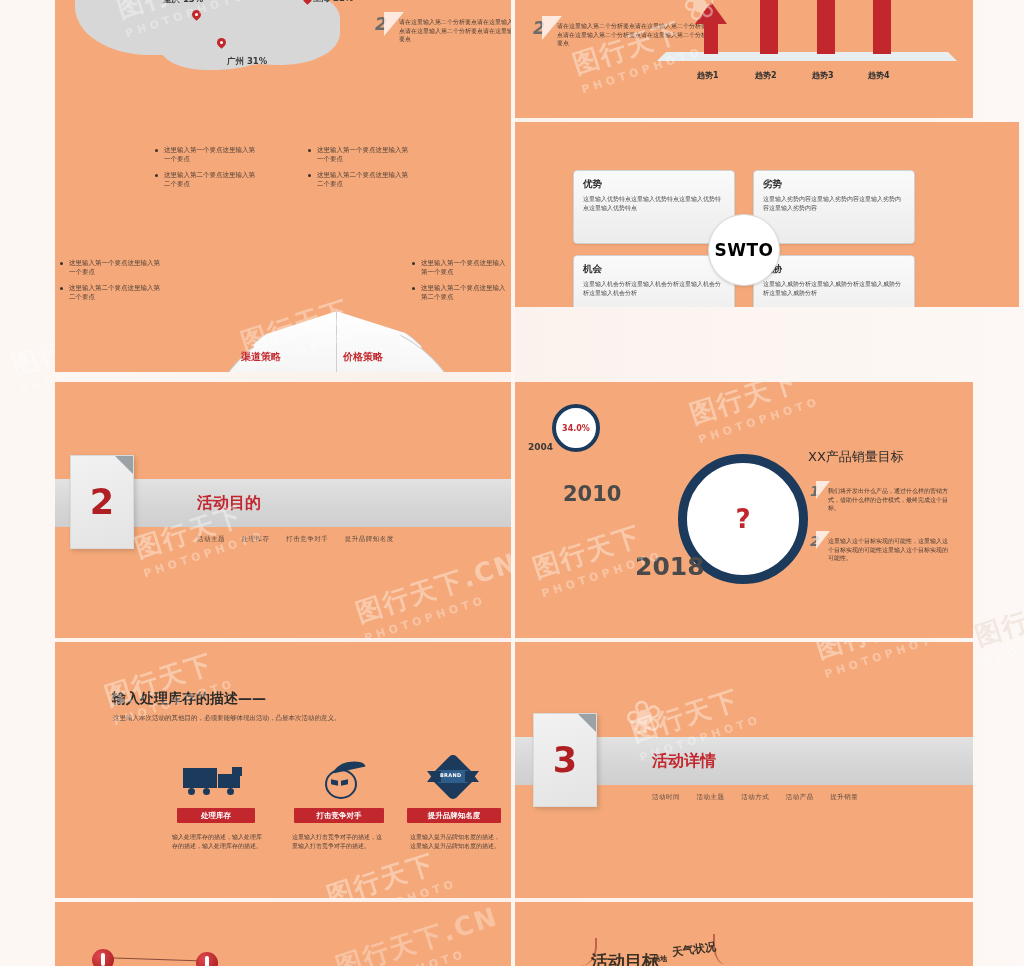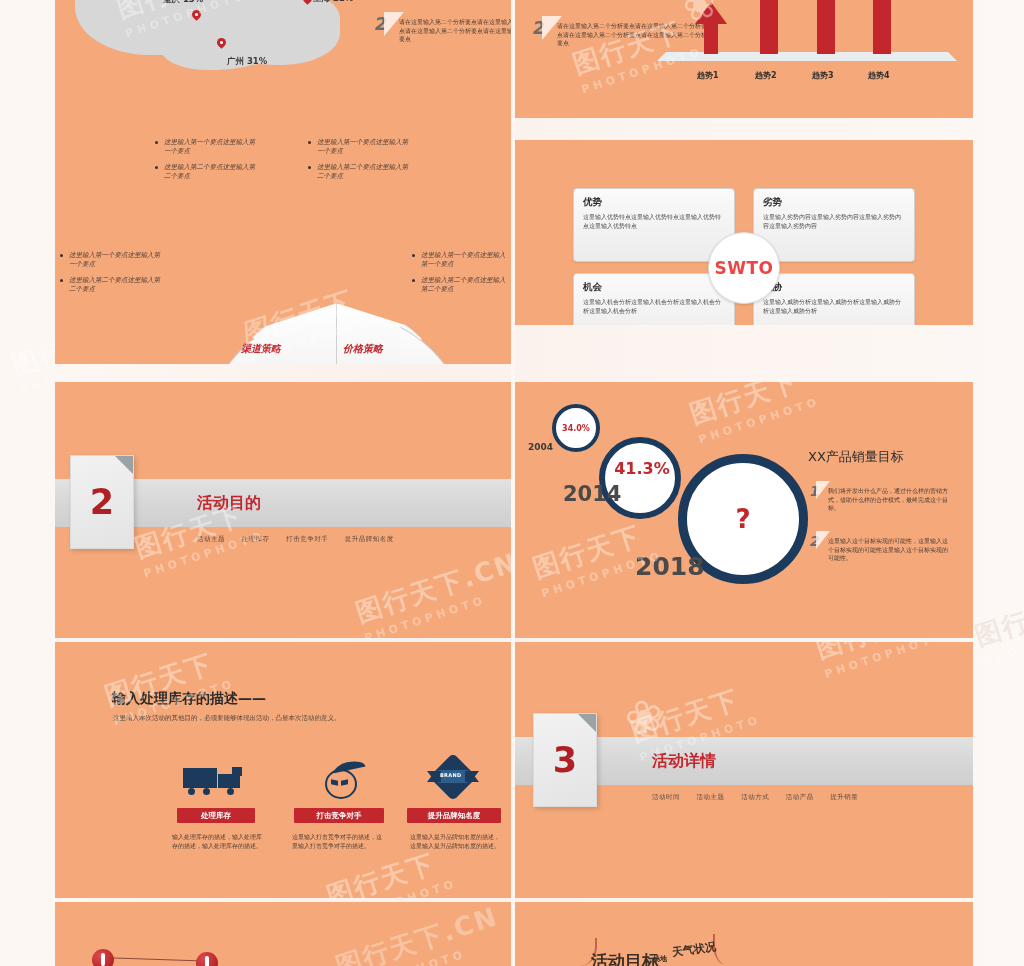--- a/index.html
+++ b/index.html
@@ -56,21 +56,21 @@
        border:1px solid #cfcfcf;box-shadow:0 1px 2px rgba(0,0,0,.12);}
   .segtxt{position:absolute;font-size:10px;font-weight:bold;color:#c1272d;white-space:nowrap;}
   
   .swotbox{position:absolute;background:linear-gradient(180deg,#fafafa 0%,#ececec 100%);
            border:1px solid #d2d2d2;border-radius:4px;box-shadow:0 1px 2px rgba(0,0,0,.10);}
   .swotbox h4{margin:0;position:absolute;left:9px;top:7px;font-size:9.5px;color:#2d2d2d;font-weight:bold;}
   .swotbox p{margin:0;position:absolute;left:9px;top:24px;right:9px;font-size:6px;line-height:8.5px;color:#4a4a4a;}
   #swotcircle{position:absolute;width:70px;height:70px;border-radius:50%;background:#fff;
               border:1px solid #dcdcdc;box-shadow:0 1px 3px rgba(0,0,0,.15);
               display:flex;align-items:center;justify-content:center;
-              font-size:17px;font-weight:bold;color:#ef4444;letter-spacing:.5px;}
+              font-size:17px;font-weight:bold;color:#000000;letter-spacing:.5px;}
   
   .sechdr{position:absolute;}
   .sechdr .barbg{position:absolute;left:0;top:0;height:48px;
       background:linear-gradient(180deg,#e2e2e2 0%,#d6d6d6 55%,#cfcfcf 100%);}
   .sechdr .card{position:absolute;left:15px;top:-24px;width:62px;height:92px;
       background:linear-gradient(160deg,#f2f2f2 0%,#e3e3e3 100%);
       border:1px solid #dadada;box-shadow:2px 2px 5px rgba(0,0,0,.16);}
   .sechdr .fold{position:absolute;right:0;top:0;width:0;height:0;
       border-top:18px solid #9aa2a6;border-left:18px solid transparent;}
   .sechdr .num{position:absolute;left:0;top:0;width:62px;height:92px;
@@ -176,21 +176,21 @@
       <div class="barlbl" style="left:297px;top:70px;">趋势3</div>
       <div class="barlbl" style="left:353px;top:70px;">趋势4</div>
 
       <div class="wm-bird" style="left:168px;top:-18px;">❀</div>
       <div class="wm" style="left:58px;top:28px;">
         <span class="big">图行天下</span>
         <span class="small">PHOTOPHOTO</span>
       </div>
     </div>
 
-    <div class="slide col-l" id="s3" style="top:108px;height:256px;font-style:italic;">
+    <div class="slide col-l" id="s3" style="top:116px;height:256px;">
 
       <div class="bullets" style="left:100px;top:30px;">
         <div>这里输入第一个要点这里输入第一个要点</div>
         <div>这里输入第二个要点这里输入第二个要点</div>
       </div>
 
       <div class="bullets" style="left:253px;top:30px;">
         <div>这里输入第一个要点这里输入第一个要点</div>
         <div>这里输入第二个要点这里输入第二个要点</div>
       </div>
@@ -220,21 +220,21 @@
         <div class="segtxt" style="left:140px;top:39px;">价格策略</div>
 
       </div>
 
       <div class="wm" style="left:186px;top:190px;color:rgba(255,255,255,.34);">
         <span class="big">图行天下</span>
         <span class="small">PHOTOPHOTO</span>
       </div>
     </div>
 
-    <div class="slide col-r" id="s4" style="top:140px;height:185px;">
+    <div class="slide col-r" id="s4" style="top:122px;height:185px;padding-left:46px;">
       <div class="swotbox" style="left:58px;top:48px;width:160px;height:72px;">
         <h4>优势</h4>
         <p>这里输入优势特点这里输入优势特点这里输入优势特点这里输入优势特点</p>
       </div>
       <div class="swotbox" style="left:238px;top:48px;width:160px;height:72px;">
         <h4>劣势</h4>
         <p>这里输入劣势内容这里输入劣势内容这里输入劣势内容这里输入劣势内容</p>
       </div>
       <div class="swotbox" style="left:58px;top:133px;width:160px;height:72px;">
         <h4>机会</h4>
@@ -278,24 +278,21 @@
         <span class="small">PHOTOPHOTO</span>
       </div>
     </div>
 
     <div class="slide col-r" id="s6" style="top:382px;height:256px;">
       <div class="bub" style="left:37px;top:22px;width:40px;height:40px;border-width:4px;">
         <span class="bubval" style="font-size:8px;">34.0%</span>
       </div>
       <div class="bublbl" style="left:13px;top:60px;font-size:9px;">2004</div>
 
-      <div class="bub" style="left:84px;top:55px;width:70px;height:70px;border-width:6px;">
-        <span class="bubval" style="font-size:16px;position:relative;left:2px;top:-10px;">41.3%</span>
-      </div>
-      <div class="bublbl" style="left:48px;top:100px;font-size:21px;color:#4a4a4a;">2014</div>
+      <div class="bublbl" style="left:48px;top:100px;font-size:21px;color:#4a4a4a;">2010</div>
 
       <div class="bub" style="left:163px;top:72px;width:112px;height:112px;border-width:9px;">
         <span class="bubval" style="font-size:26px;">?</span>
       </div>
       <div class="bublbl" style="left:120px;top:170px;font-size:25px;color:#4a4a4a;">2018</div>
 
       <div class="goal-title" style="left:293px;top:66px;">XX产品销量目标</div>
 
       <div class="note" style="left:295px;top:105px;">
         <span class="num" style="font-size:14px;">1</span>

